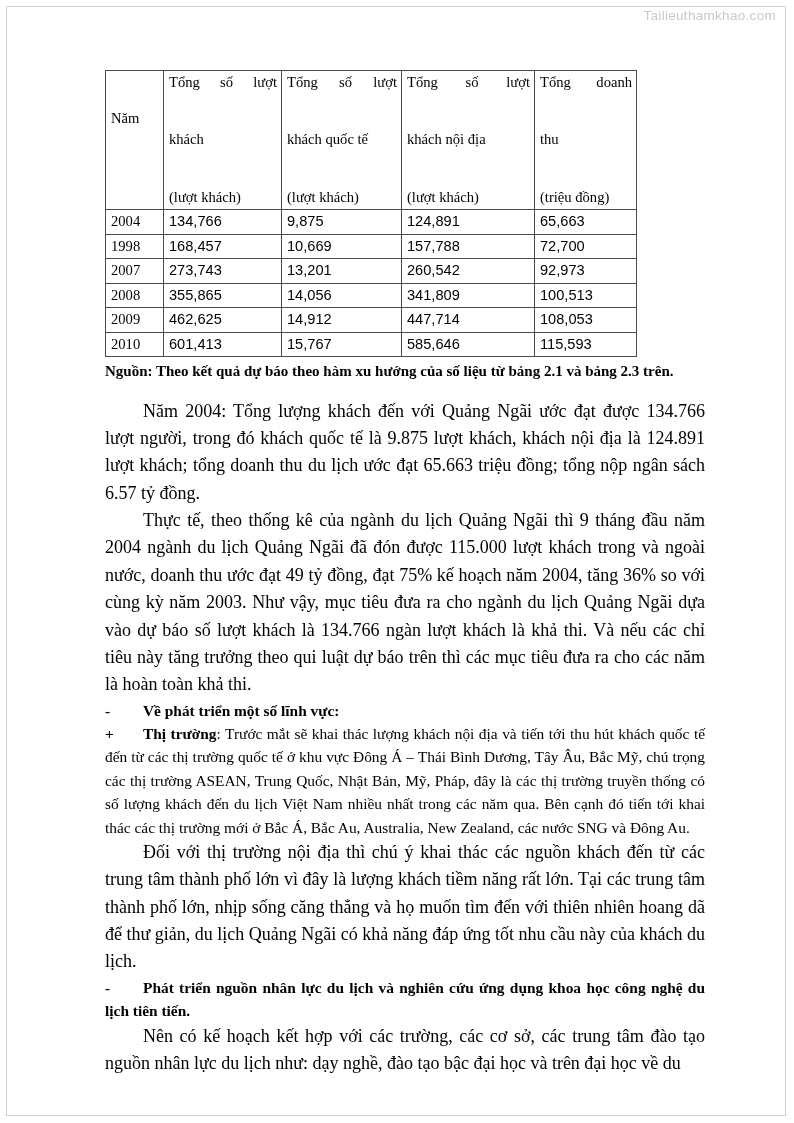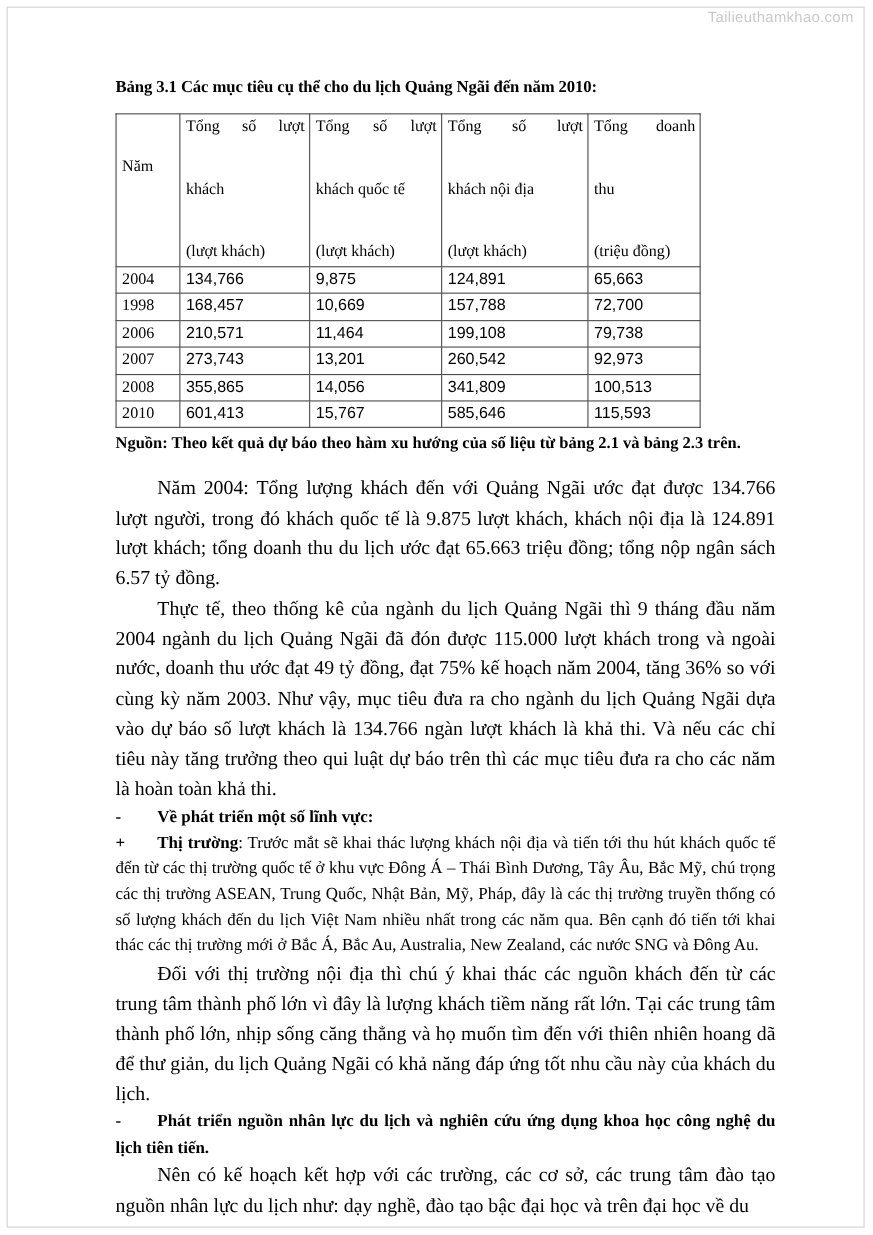--- a/index.html
+++ b/index.html
@@ -166,21 +166,20 @@
 <body>
 
 <div class="page">
 
   <div class="page-border"></div>
 
   <div class="watermark">Tailieuthamkhao.com</div>
 
   <div class="content">
 
-    <p class="doc-title">Bảng 3.1 Các  mục tiêu cụ thể cho du lịch Quảng Ngãi đến năm 2010:</p>
 
     <table class="data-table">
       <colgroup>
         <col class="c-year">
           <col class="c-total">
           <col class="c-intl">
           <col class="c-dom">
           <col class="c-rev">
       </colgroup>
       <thead>
@@ -219,41 +218,41 @@
           <td class="num-cell">65,663</td>
         </tr>
         <tr>
           <td class="year-cell">1998</td>
           <td class="num-cell">168,457</td>
           <td class="num-cell">10,669</td>
           <td class="num-cell">157,788</td>
           <td class="num-cell">72,700</td>
         </tr>
         <tr>
-          <td class="year-cell">2006</td>
-          <td class="num-cell">210,571</td>
-          <td class="num-cell">11,464</td>
-          <td class="num-cell">199,108</td>
-          <td class="num-cell">79,738</td>
-        </tr>
-        <tr>
           <td class="year-cell">2007</td>
           <td class="num-cell">273,743</td>
           <td class="num-cell">13,201</td>
           <td class="num-cell">260,542</td>
           <td class="num-cell">92,973</td>
         </tr>
         <tr>
           <td class="year-cell">2008</td>
           <td class="num-cell">355,865</td>
           <td class="num-cell">14,056</td>
           <td class="num-cell">341,809</td>
           <td class="num-cell">100,513</td>
         </tr>
         <tr>
+          <td class="year-cell">2009</td>
+          <td class="num-cell">462,625</td>
+          <td class="num-cell">14,912</td>
+          <td class="num-cell">447,714</td>
+          <td class="num-cell">108,053</td>
+        </tr>
+        <tr>
           <td class="year-cell">2010</td>
           <td class="num-cell">601,413</td>
           <td class="num-cell">15,767</td>
           <td class="num-cell">585,646</td>
           <td class="num-cell">115,593</td>
         </tr>
       </tbody>
     </table>
 
     <p class="source-note">Nguồn: Theo kết quả dự báo theo hàm xu hướng của số liệu từ bảng 2.1 và bảng 2.3 trên.</p>

